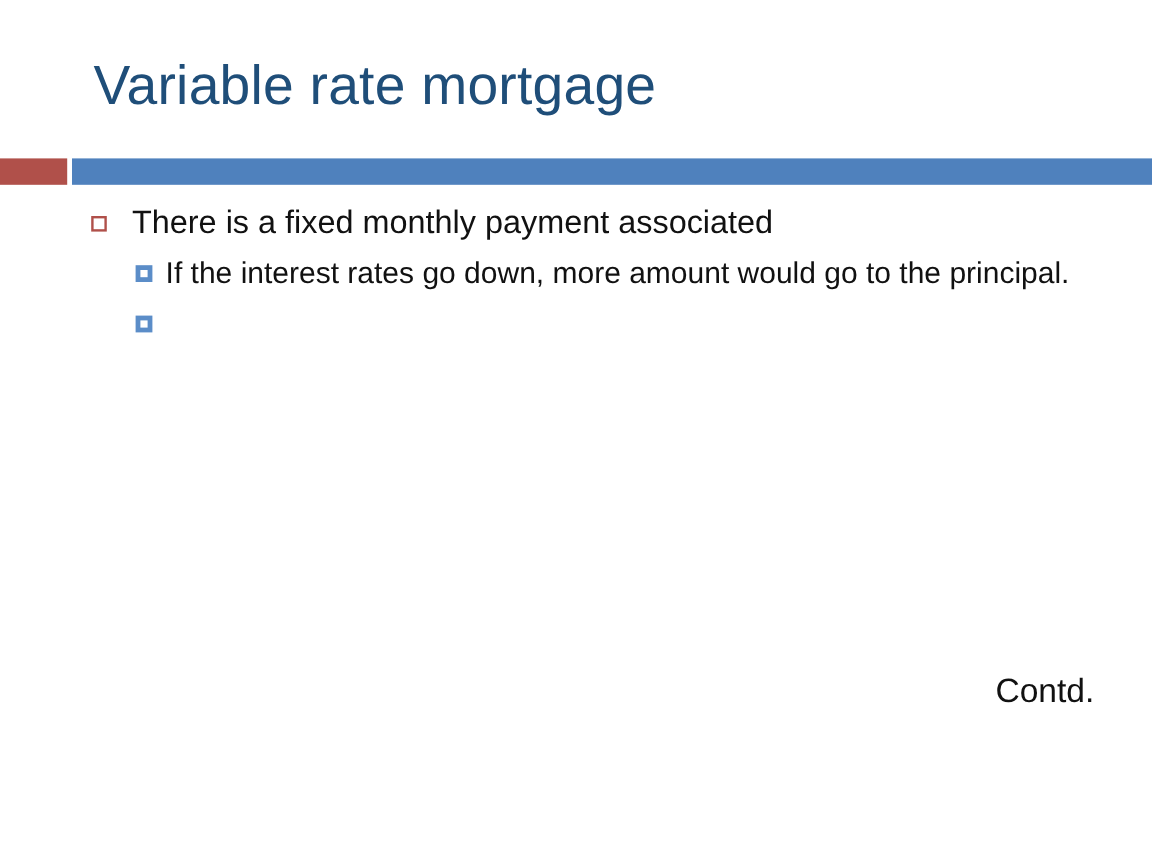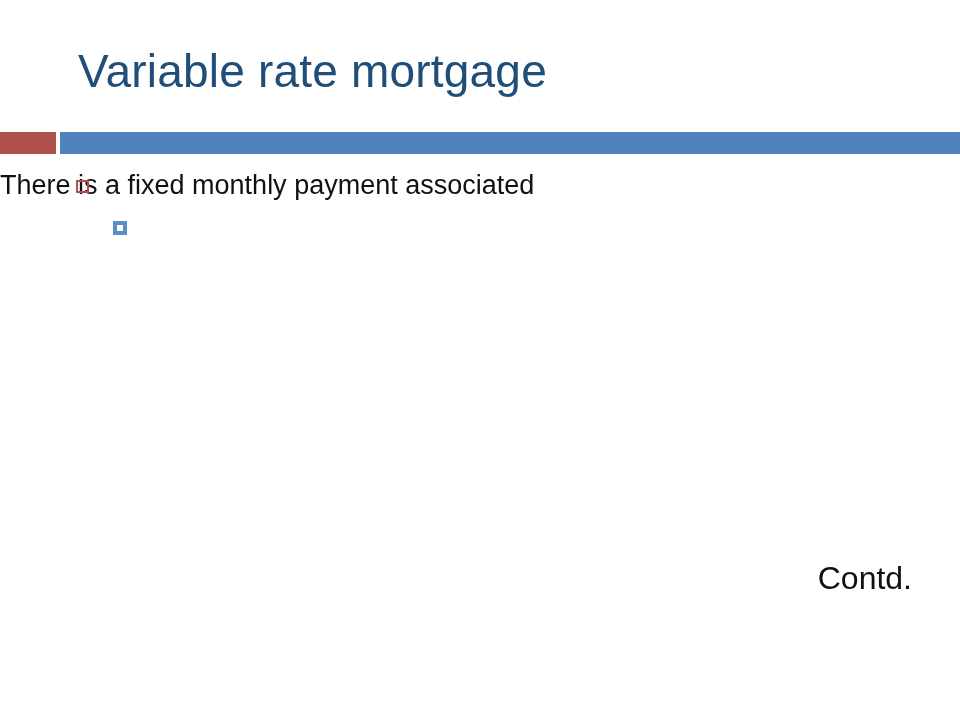--- a/index.html
+++ b/index.html
@@ -69,20 +69,21 @@
 
   .content {
     position: absolute;
     left: 0;
     top: 168px;
     width: 960px;
   }
 
   .bullet-l1 {
     position: relative;
+    padding-left: 110px;
     margin-bottom: 6px;
     font-size: 27px;
     color: #111111;
     line-height: 1.28;
   }
   .marker-l1 {
     position: absolute;
     left: 76px;
     top: 12px;
     width: 13px;
@@ -118,21 +119,21 @@
   }
   .l2-text {
     display: block;
     max-width: 760px;
   }
 
   .contd {
     position: absolute;
     right: 48px;
     top: 560px;
-    font-size: 32px;
+    font-size: 28px;
     color: #111111;
   }
 </style>
 </head>
 <body>
 
 <div class="slide">
 
   <div class="band-top"></div>
 
@@ -143,20 +144,24 @@
     <div class="rule-blue"></div>
   </div>
 
   <div class="content">
 
     <div class="bullet-l1">
       <span class="marker-l1"></span>
       <span>There is a fixed monthly payment associated</span>
     </div>
 
+    <div class="bullet-l2">
+      <span class="marker-l2"></span>
+      <span class="l2-text">If the interest rates go down, more amount would go to the principal.</span>
+    </div>
 
     <div class="bullet-l2">
       <span class="marker-l2"></span>
     </div>
 
   </div>
 
   <div class="contd">Contd.</div>
 
   <div class="band-bottom"></div>

